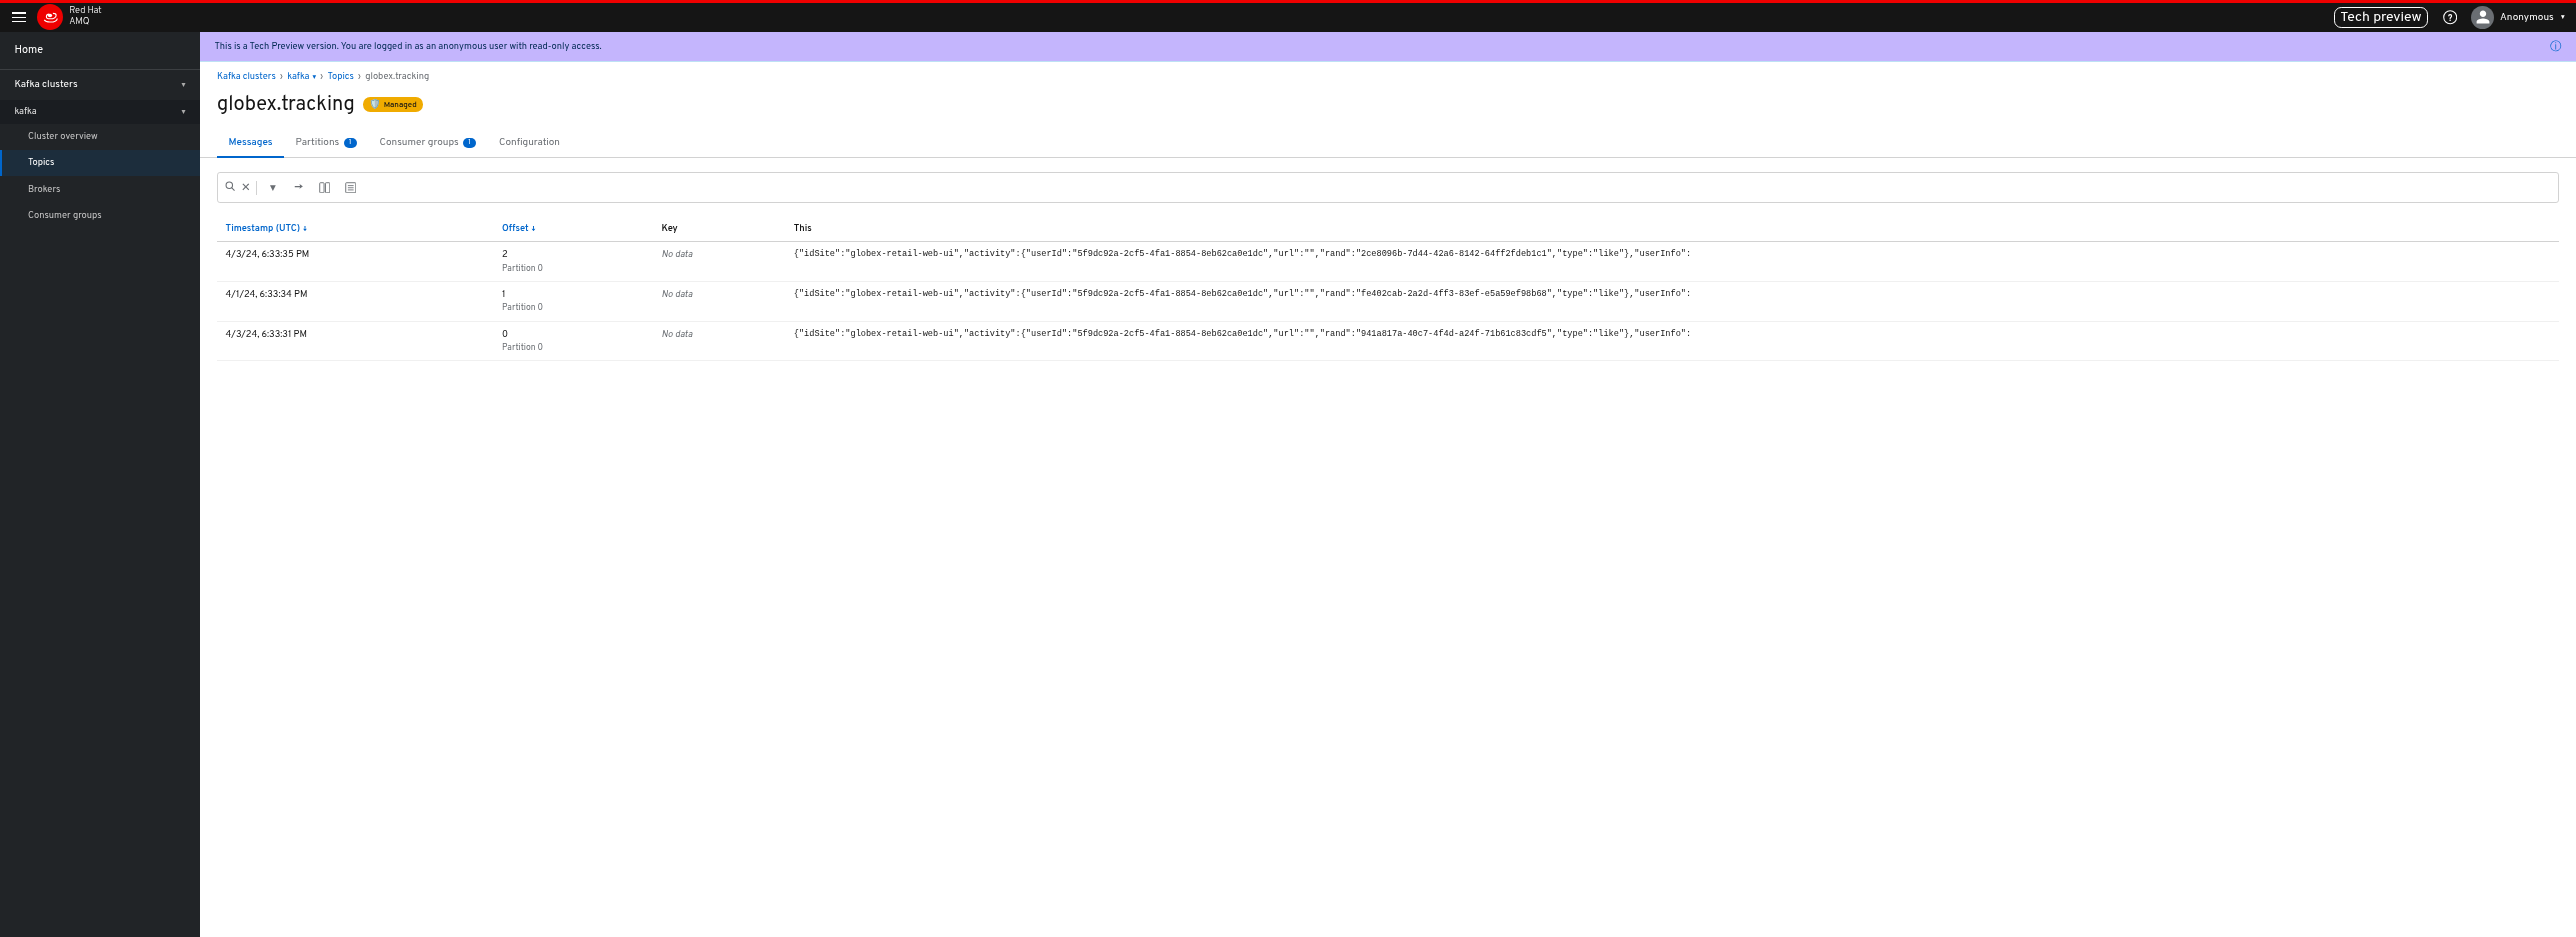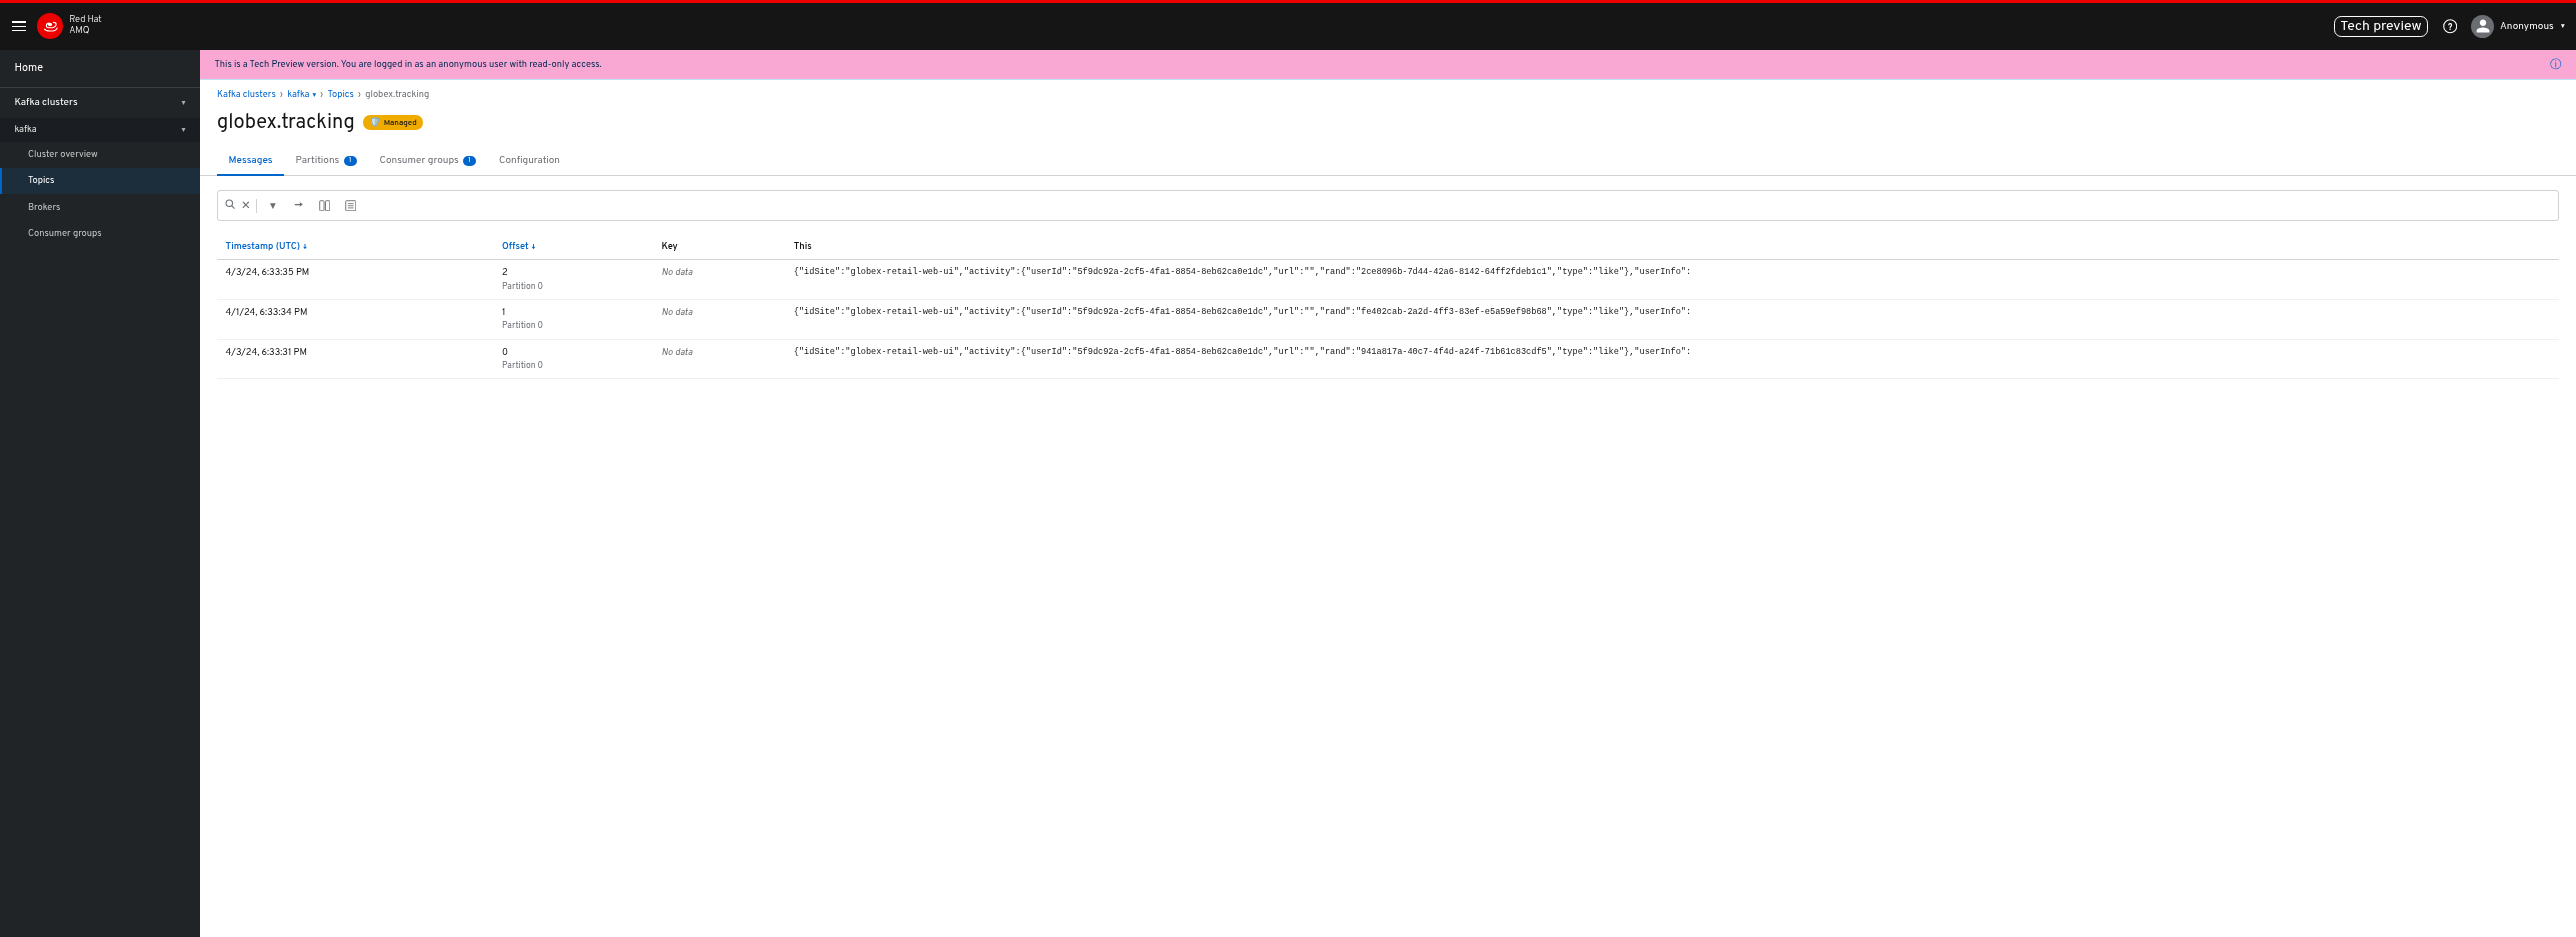--- a/index.html
+++ b/index.html
@@ -1,21 +1,21 @@
 <!DOCTYPE html>
 <html style="font-size:11.5px"><head>
   <meta charset="utf-8">
   <style>
     * { box-sizing: border-box; margin: 0; padding: 0; }
     body { font-family: 'RedHatText', 'Overpass', Arial, sans-serif; background: #fff; color: #151515; font-size: 10px; display: flex; flex-direction: column; height: 100vh; overflow: hidden; }
 
     
     .top-navbar {
       background: #151515;
-      height: 47px;
+      height: 29px;
       display: flex;
       align-items: center;
       padding: 0 11.5px;
       flex-shrink: 0;
       position: relative;
     }
     .top-navbar-left { display: flex; align-items: center; gap: 11.5px; flex: 1; }
     .hamburger-icon { color: #fff; cursor: pointer; font-size: 13px; display: flex; flex-direction: column; gap: 2.9px; }
     .hamburger-icon span { display: block; width: 14.4px; height: 1.4px; background: #fff; }
     .brand { display: flex; align-items: center; gap: 5.8px; }
@@ -43,21 +43,21 @@
     .sidebar-section { }
     .sidebar-section-header { padding: 8.6px 14.4px; color: #fff; font-size: 10px; display: flex; align-items: center; justify-content: space-between; cursor: pointer; }
     .sidebar-kafka-cluster { padding: 5.8px 14.4px; color: #e0e0e0; font-size: 9.3px; display: flex; align-items: center; justify-content: space-between; cursor: pointer; background: #1a1d21; }
     .sidebar-sub-item { padding: 7.2px 14.4px 7.2px 26px; color: #c5c5c5; font-size: 9.3px; cursor: pointer; display: flex; align-items: center; border-left: 2.2px solid transparent; }
     .sidebar-sub-item.active { color: #fff; background: #0066cc22; border-left: 2.2px solid #0066cc; }
 
     
     .content-area { flex: 1; display: flex; flex-direction: column; overflow: hidden; background: #fff; }
 
     
-    .tech-preview-banner { background: #f9a8d4; border-bottom: 0.7px solid #bee1f4; padding: 7.2px 14.4px; font-size: 9.3px; color: #002952; display: flex; align-items: center; justify-content: space-between; flex-shrink: 0; }
+    .tech-preview-banner { background: #c4b5fd; border-bottom: 0.7px solid #bee1f4; padding: 7.2px 14.4px; font-size: 9.3px; color: #002952; display: flex; align-items: center; justify-content: space-between; flex-shrink: 0; }
     .tech-preview-banner .info-icon { color: #0066cc; font-size: 11.5px; cursor: pointer; }
 
     
     .breadcrumb { padding: 8.6px 17px 5.8px; font-size: 9.3px; color: #6a6e73; display: flex; align-items: center; gap: 4.3px; flex-shrink: 0; }
     .breadcrumb a { color: #0066cc; text-decoration: none; cursor: pointer; }
     .breadcrumb .sep { color: #6a6e73; }
     .breadcrumb .cluster-dropdown { display: flex; align-items: center; gap: 2.9px; }
     .breadcrumb .dropdown-arrow { font-size: 7.2px; color: #0066cc; cursor: pointer; }
 
     

